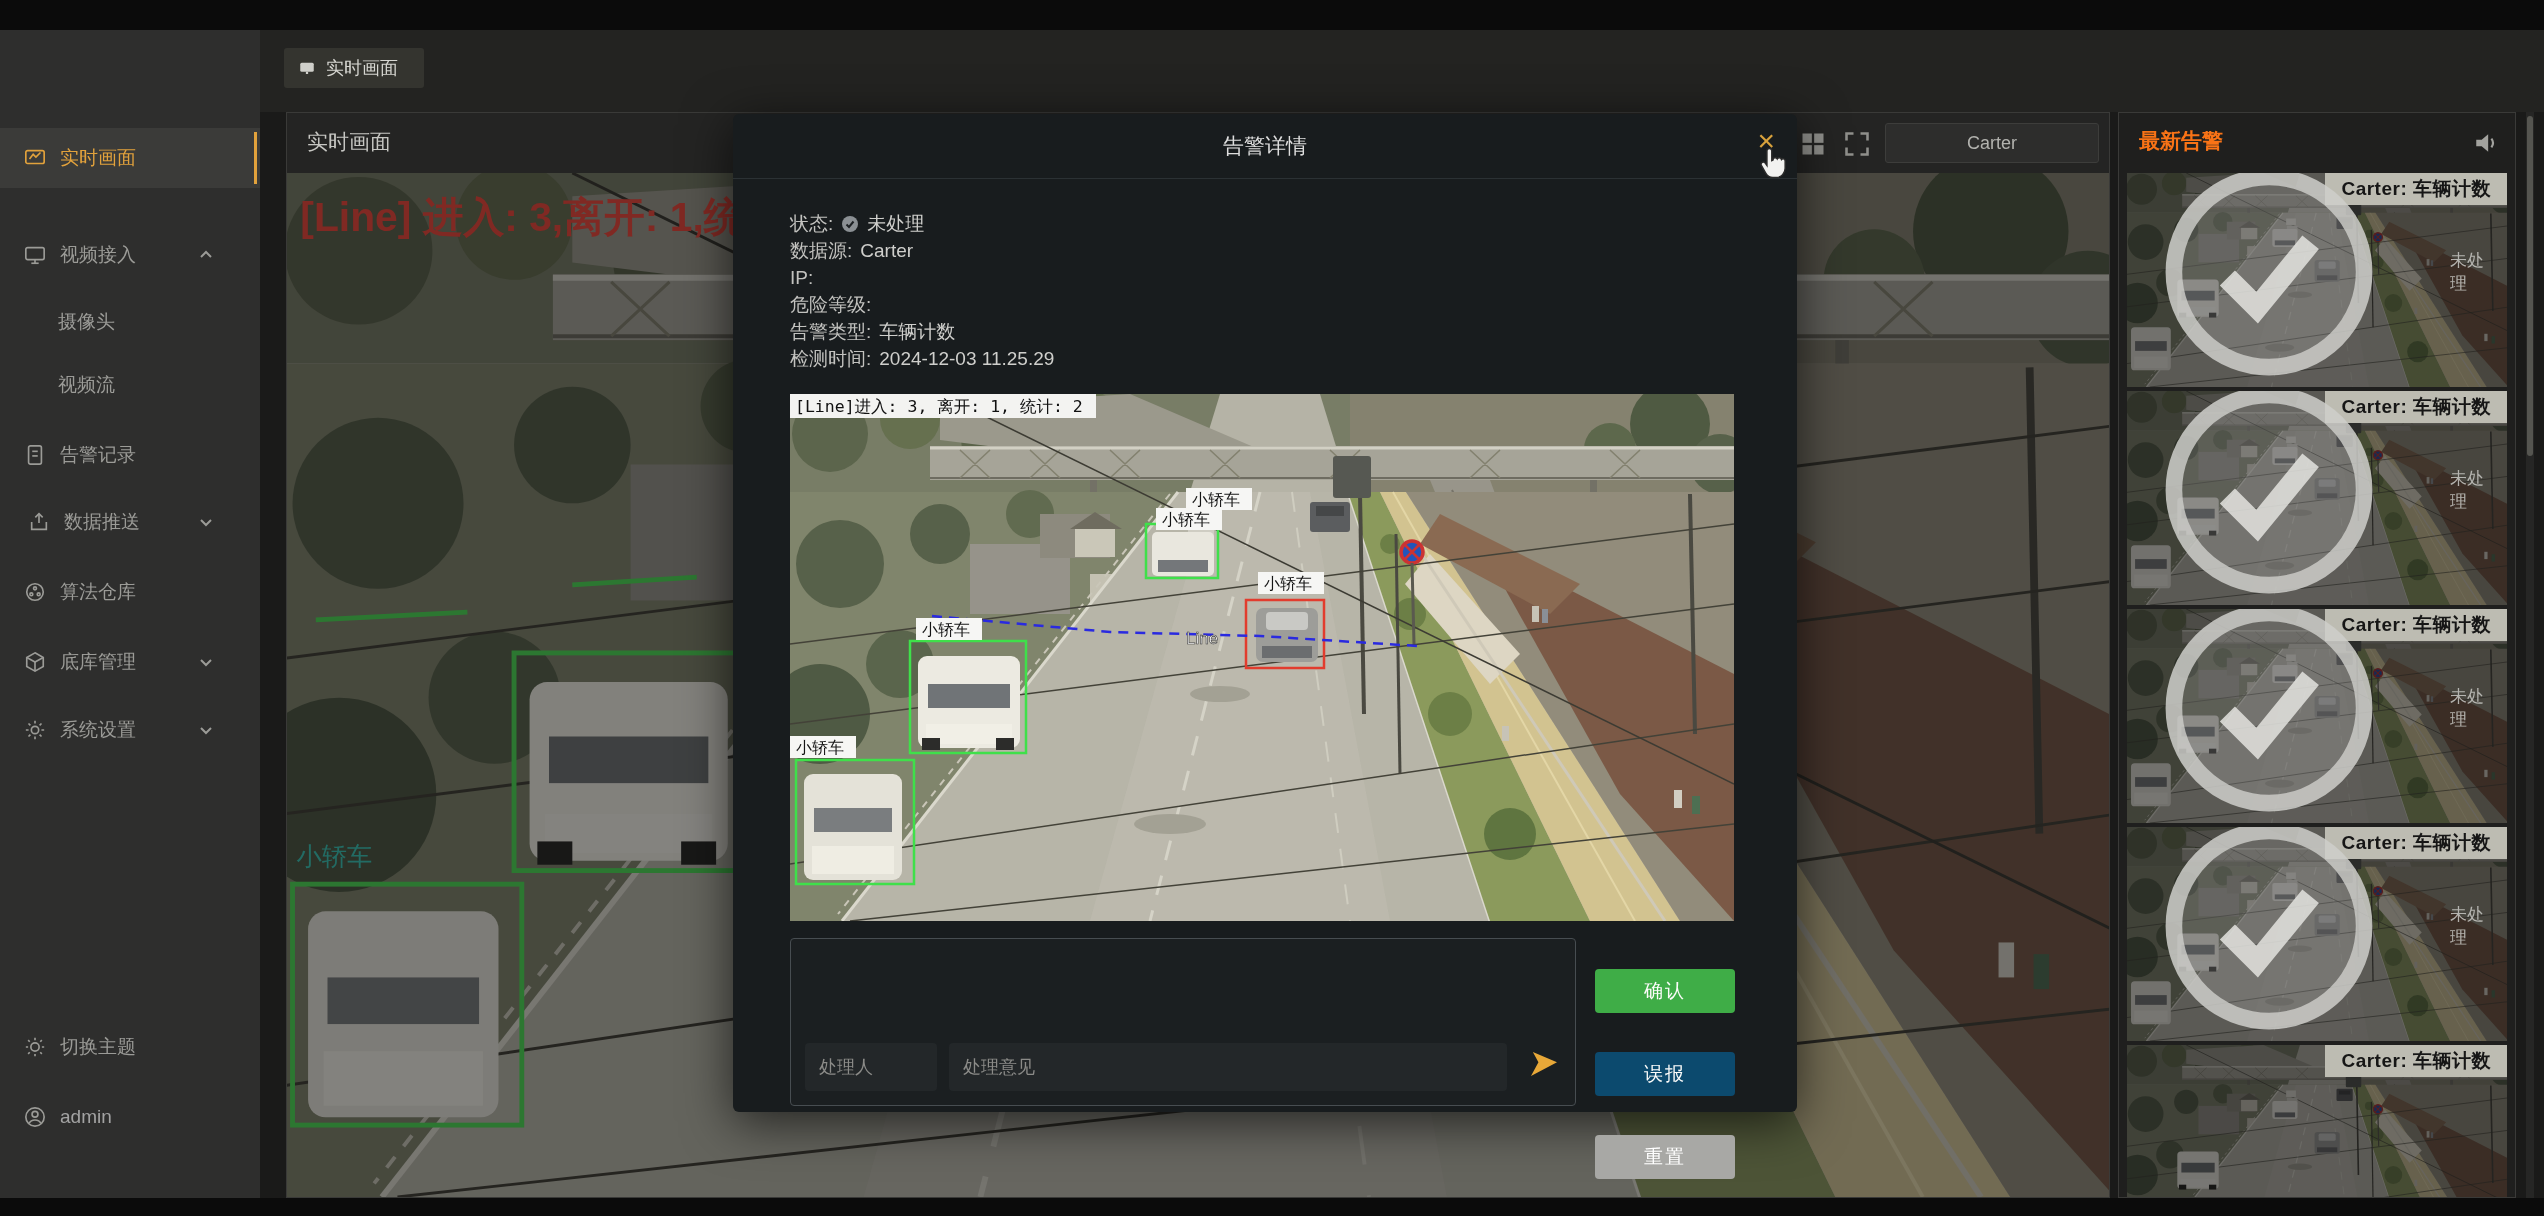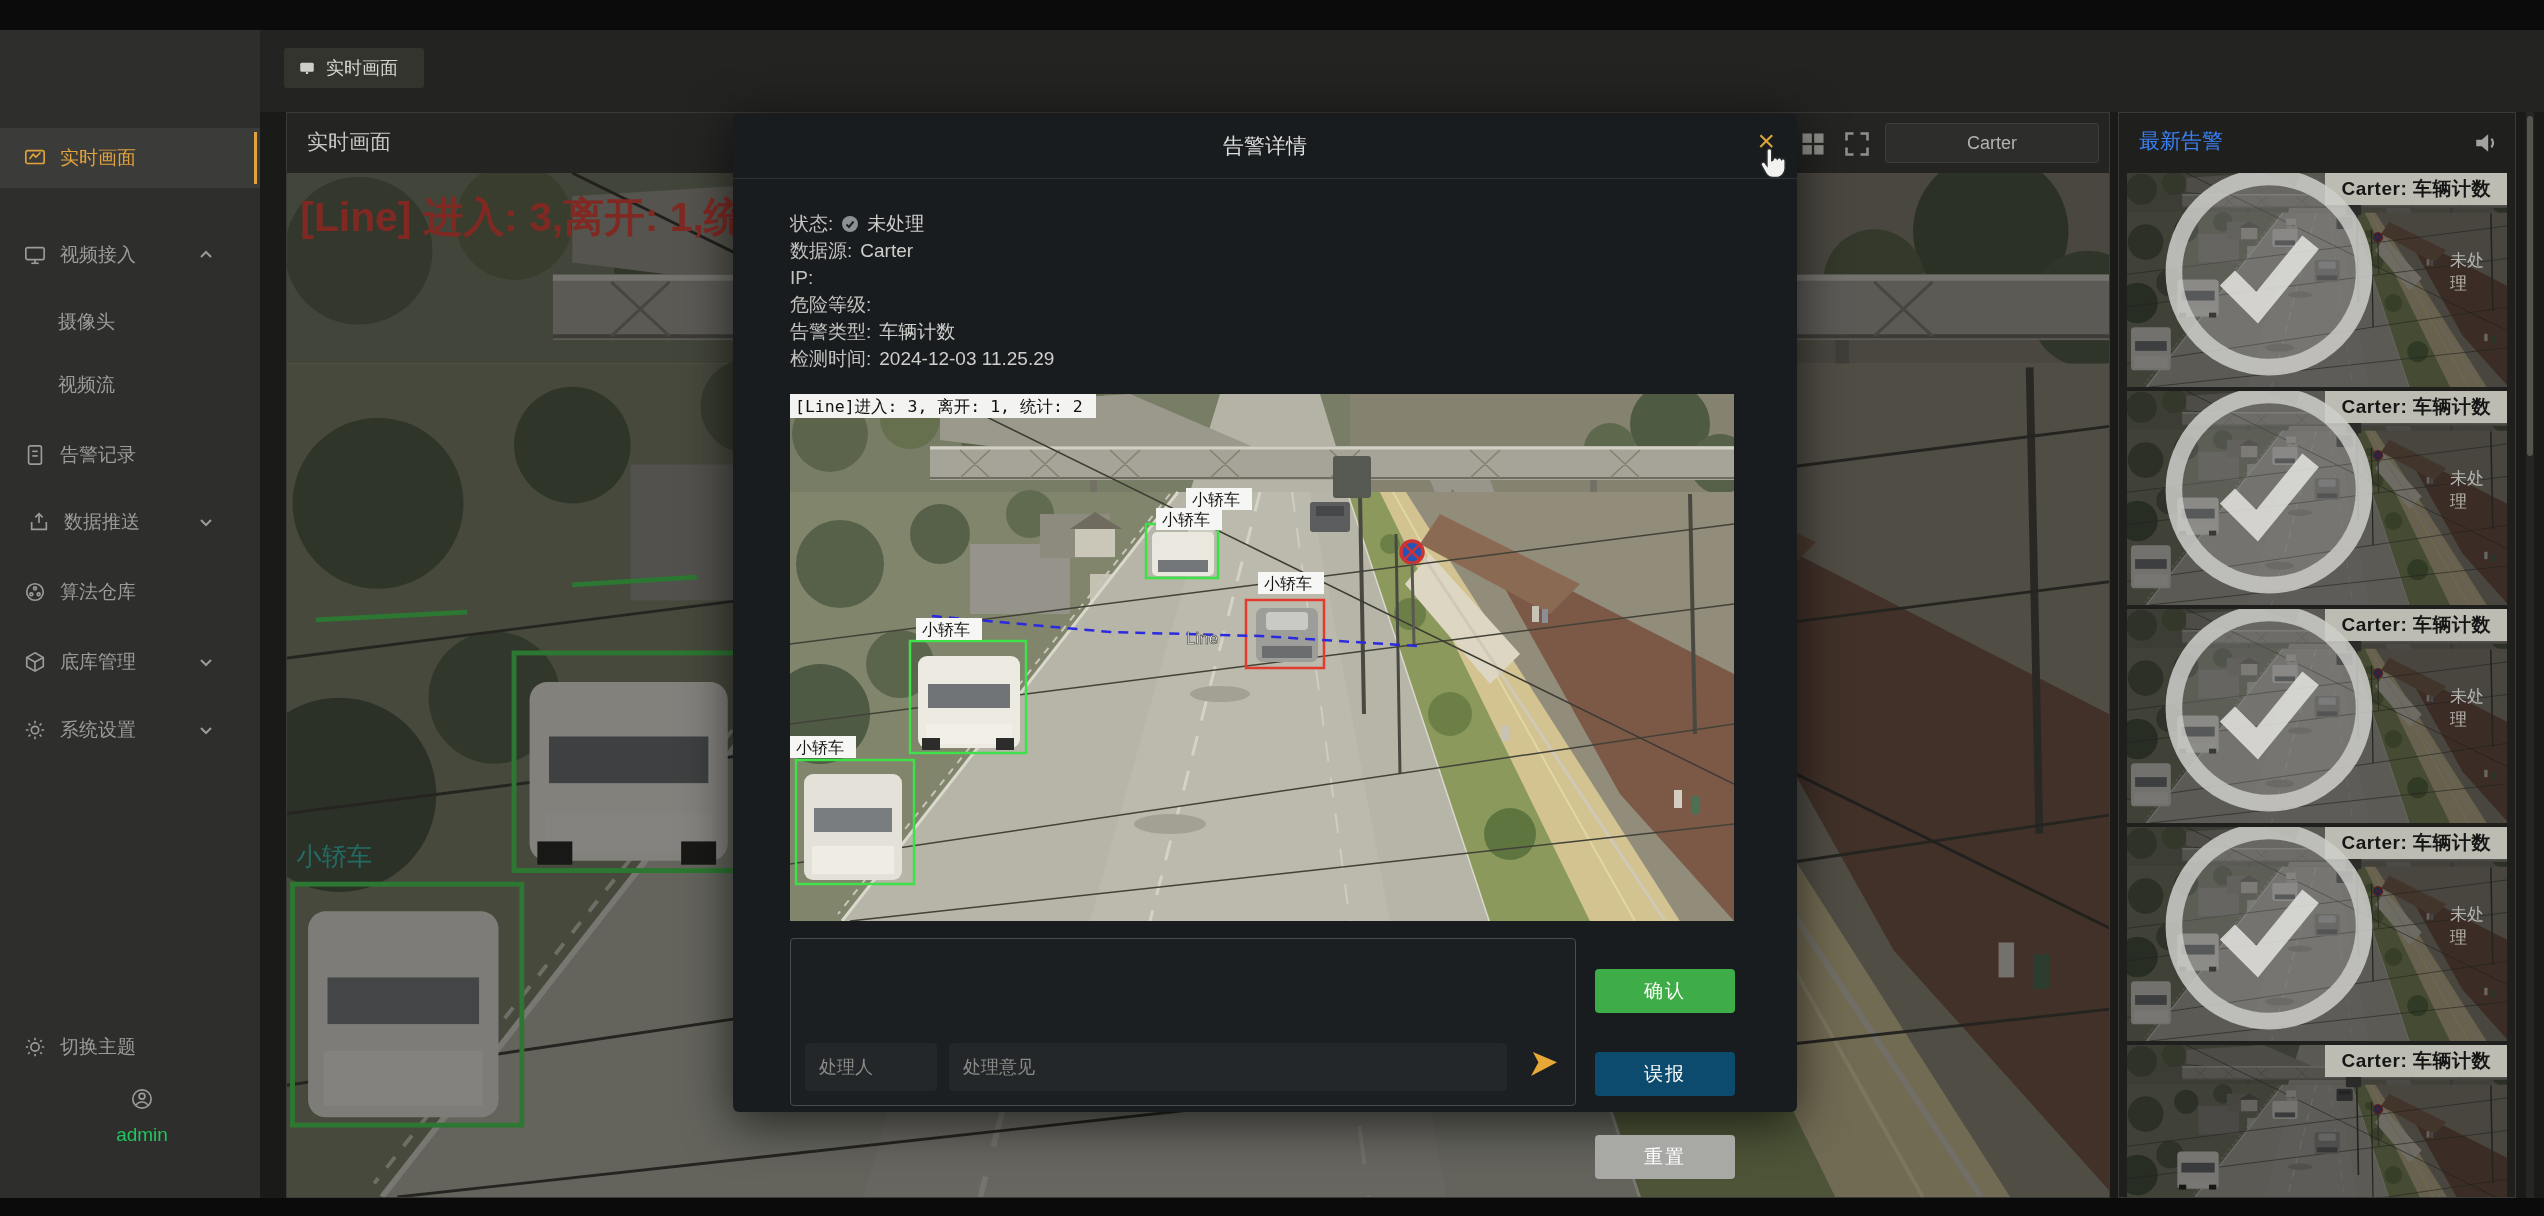--- a/index.html
+++ b/index.html
@@ -12,21 +12,21 @@
   .bottom-strip{left:0;top:1198px;width:2544px;height:18px;background:#0b0b0b;}
   
   .sidebar{left:0;top:30px;width:260px;height:1186px;background:#2e2e2d;}
   .side-item{position:absolute;left:0;width:260px;height:58px;display:flex;align-items:center;
     gap:14px;padding-left:24px;box-sizing:border-box;color:#9b9b97;font-size:19px;cursor:pointer;}
   .side-item.child{padding-left:58px;}
   .side-item.active{background:#3b3b39;color:#e2a23c;}
   .side-item.active::after{content:"";position:absolute;right:3px;top:4px;bottom:4px;width:3px;background:#e2a23c;}
   .side-item .chev{position:absolute;right:46px;top:50%;margin-top:-8px;}
   .side-icon{width:22px;height:22px;flex:0 0 22px;}
-  .side-item.footer-admin{color:#22c55e;flex-direction:column;}
+  .side-item.footer-admin{color:#a3a3a3;}
   
   .tabbar{left:260px;top:30px;width:2284px;height:82px;background:#232321;}
   .tab{position:absolute;left:24px;top:18px;height:40px;min-width:140px;background:#34342f;
     border-radius:3px;display:flex;align-items:center;gap:10px;padding:0 18px 0 14px;
     color:#d6d6d1;font-size:18px;box-sizing:border-box;cursor:pointer;}
   
   .main-panel{left:286px;top:112px;width:1824px;height:1086px;background:#242423;
     border:1px solid #3a3a38;box-sizing:border-box;}
   .panel-header{position:absolute;left:0;top:0;right:0;height:60px;border-bottom:1px solid #383836;}
   .panel-title{position:absolute;left:20px;top:15px;font-size:21px;color:#c6c6c2;}
@@ -35,21 +35,21 @@
     border:1px solid #3d3d3b;border-radius:3px;color:#b2b2ae;font-size:18px;display:flex;
     align-items:center;justify-content:center;cursor:pointer;box-sizing:border-box;}
   .video-area{position:absolute;left:0;top:60px;width:1822px;height:1024px;overflow:hidden;background:#161615;}
   .video-area svg{display:block;width:100%;height:100%;}
   .dim{filter:brightness(.55) saturate(.85);}
   .dim2{filter:brightness(.5) saturate(.8);}
   
   .alarm-panel{left:2118px;top:112px;width:398px;height:1086px;background:#1f1f1e;
     border:1px solid #3a3a38;box-sizing:border-box;overflow:hidden;}
   .alarm-header{position:absolute;left:0;top:0;right:0;height:58px;}
-  .alarm-title{position:absolute;left:20px;top:14px;font-size:21px;color:#3b82f6;}
+  .alarm-title{position:absolute;left:20px;top:14px;font-size:21px;color:#f97316;font-weight:bold;}
   .speaker{position:absolute;right:16px;top:17px;width:26px;height:26px;cursor:pointer;}
   .alarm-card{position:absolute;left:8px;width:380px;height:214px;overflow:hidden;background:#191918;cursor:pointer;}
   .alarm-card svg{display:block;width:380px;height:214px;}
   .card-type{position:absolute;top:0;right:0;background:#bdbcb2;color:#161616;font-weight:700;
     font-size:19px;padding:3px 16px;letter-spacing:.5px;}
   .card-status{position:absolute;right:10px;bottom:8px;display:flex;align-items:center;gap:6px;
     color:#c9c9c5;font-size:17px;opacity:.85;}
   .v-scrollbar{left:2526px;top:112px;width:8px;height:1086px;background:#262625;}
   .v-thumb{position:absolute;left:1px;top:4px;width:6px;height:340px;background:#555550;border-radius:3px;cursor:pointer;}
   

